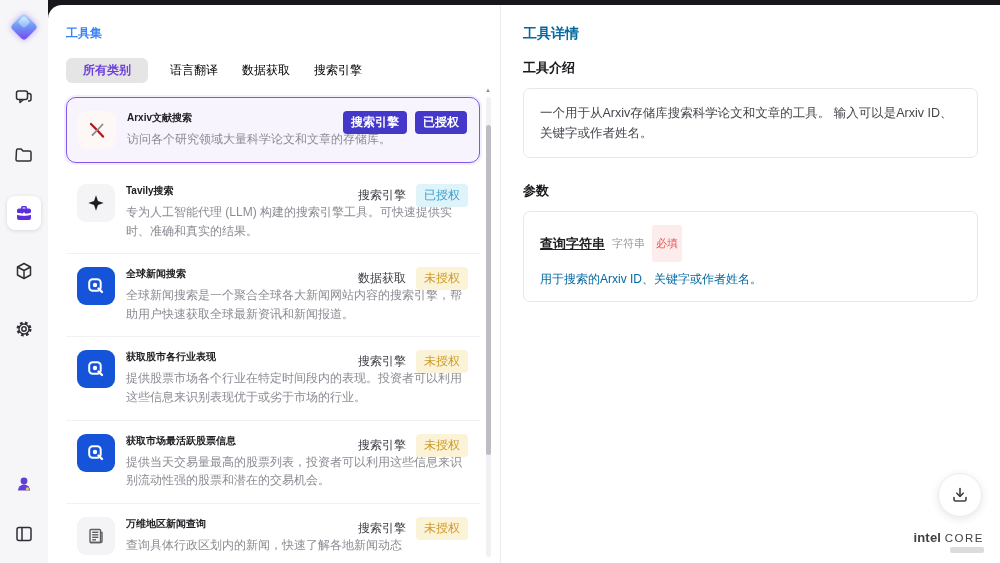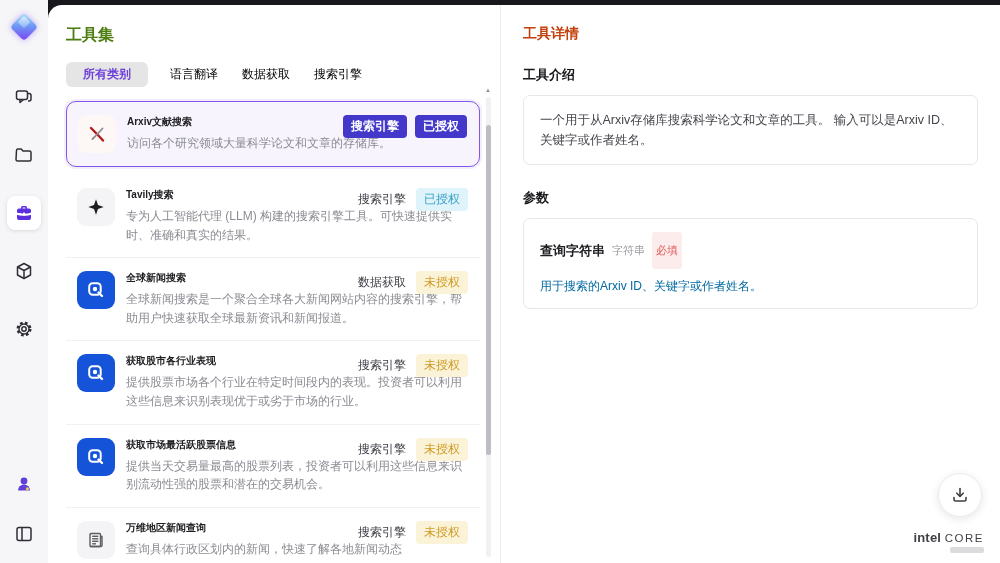--- a/index.html
+++ b/index.html
@@ -21,21 +21,21 @@
   .rail-btn svg { display:block; }
   .rail-btn.active { background:#ffffff; box-shadow:0 1px 4px rgba(0,0,0,.12); }
   .rail-bottom { margin-top:auto; display:flex; flex-direction:column; align-items:center; gap:16px; margin-bottom:12px; }
 
   
   .main { position:absolute; left:48px; top:5px; right:0; bottom:0; background:#ffffff;
           border-top-left-radius:14px; overflow:hidden; }
 
   
   .list-pane { position:absolute; left:0; top:0; width:452px; height:100%; padding:20px 0 0 18px; }
-  .page-title { font-size:16px; font-weight:bold; color:#4d7c0f; margin-bottom:16px; }
+  .page-title { font-size:12px; font-weight:bold; color:#3b82f6; margin-bottom:16px; }
   .tabs { display:flex; align-items:center; gap:20px; margin-bottom:14px; }
   .tab { font-size:12px; color:#000000; cursor:pointer; padding:4px 2px; white-space:nowrap; }
   .tab.active { background:#e5e5e5; color:#6d3fd9; font-weight:bold; padding:4px 17px; border-radius:6px; }
 
   .cards { width:414px; }
   .card { position:relative; display:flex; gap:11px; padding:13px 11px; border-bottom:1px solid #f1f1f3; background:#fff; cursor:pointer; }
   .card.selected { border:1.5px solid #8257e6; background:#f8f4fe; border-radius:10px;
                    box-shadow:0 0 0 2px rgba(130,87,230,.10); margin-bottom:8px; }
   .tool-icon { flex:0 0 38px; width:38px; height:38px; border-radius:9px; display:flex; align-items:center; justify-content:center; }
   .tool-icon.light { background:#f4f4f6; }
@@ -54,26 +54,26 @@
   .card.selected .pill { background:#4338ca; color:#fff; font-weight:bold; }
 
   
   .vscroll { position:absolute; left:436px; top:84px; bottom:6px; width:8px; }
   .vscroll .arrow { position:absolute; top:-2px; left:0; width:8px; text-align:center; font-size:6px; color:#8d8d94; }
   .vscroll .track { position:absolute; top:8px; bottom:0; left:2px; width:5px; background:#f1f1f3; border-radius:3px; }
   .vscroll .thumb { position:absolute; top:36px; left:2px; width:5px; height:330px; background:#bdbdc3; border-radius:3px; }
 
   
   .details { position:absolute; left:452px; top:0; right:0; bottom:0; border-left:1px solid #ececef; padding:20px 22px; background:#fff; }
-  .details-title { font-size:14px; font-weight:bold; color:#c2410c; margin-bottom:23px; }
+  .details-title { font-size:14px; font-weight:bold; color:#0369a1; margin-bottom:16px; }
   .section-h { font-size:13px; font-weight:bold; color:#17171c; margin-bottom:11px; }
   .info-box { border:1px solid #e7e7ea; border-radius:7px; background:#fff; padding:14px 16px; font-size:12.5px; color:#45454c; line-height:1.6; margin-bottom:24px; }
   .param-box { border:1px solid #e7e7ea; border-radius:7px; background:#fff; padding:13px 16px; }
   .param-head { display:flex; align-items:center; gap:7px; margin-bottom:9px; }
-  .param-name { font-size:13px; font-weight:bold; color:#202024; }
+  .param-name { font-size:13px; font-weight:bold; color:#202024;text-decoration:underline; }
   .param-type { font-size:11px; color:#97979f; }
   .param-required { font-size:11px; color:#df5a5a; background:#fdecec; padding:11px 4px; border-radius:3px; }
   .param-desc { font-size:12px; color:#0369a1; }
 
   
   .export-btn { position:absolute; right:18px; bottom:46px; width:44px; height:44px; border-radius:50%;
                 background:#fff; border:1px solid #ededf0; box-shadow:0 2px 8px rgba(0,0,0,.10);
                 display:flex; align-items:center; justify-content:center; cursor:pointer; }
   .intel-mark { position:absolute; right:16px; bottom:10px; text-align:center; color:#3f3f45; }
   .intel-row { font-size:13px; white-space:nowrap; }

